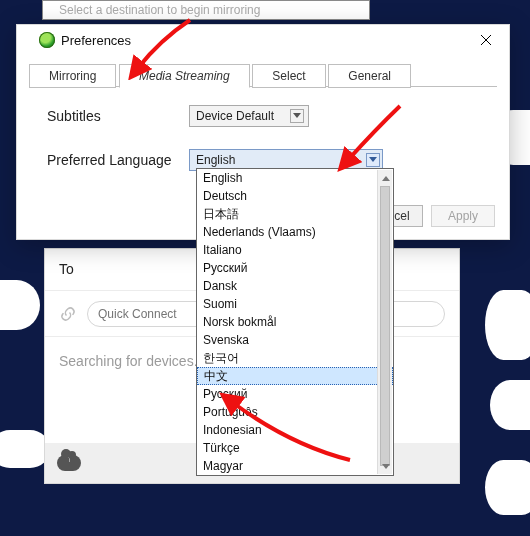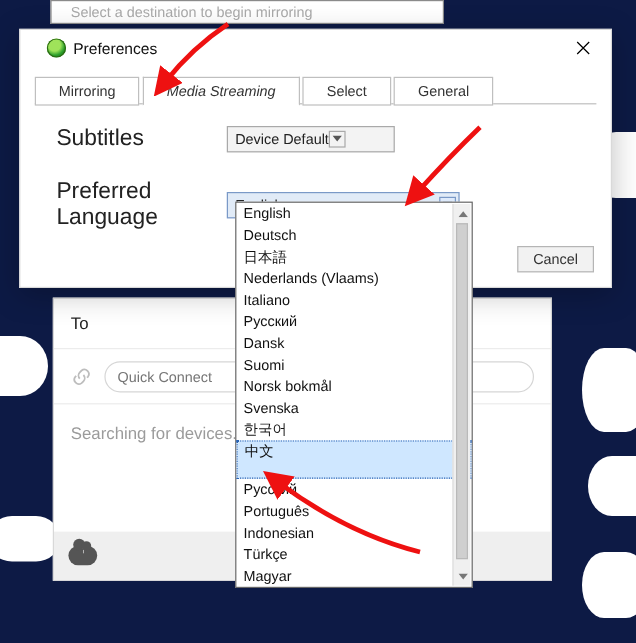--- a/index.html
+++ b/index.html
@@ -61,25 +61,25 @@
     background: #fff; color: #333;
     position: relative; top: 1px; margin-right: -1px;
   }
   .tab.active {
     background: #fff; border-bottom: 1px solid #fff; font-style: italic;
   }
   .form {
     padding: 18px 22px 0 30px;
   }
   .row { display: flex; align-items: center; margin-bottom: 22px; }
-  .row .lbl { width: 142px; color: #222; font-size: 19px; }
+  .row .lbl { width: 142px; color: #222; font-size: 14px; }
   .select-closed {
     border: 1px solid #a9a9a9; background: #f3f3f3; height: 22px;
-    display: flex; align-items: center; 
-    padding: 0 4px 0 6px; font-size: 12px; color: #222; width: 140px;
+    display: flex; align-items: center; justify-content: space-between;
+    padding: 0 4px 0 6px; font-size: 12px; color: #222; width: 120px;
   }
   .select-lang {
     border: 1px solid #7a99c7; background: #e1ebf7; height: 22px;
     display: flex; align-items: center; justify-content: space-between;
     padding: 0 2px 0 6px; font-size: 12px; color: #222; width: 194px;
   }
   .dd-arrow{width:14px;height:14px;display:flex;align-items:center;justify-content:center;background:#f3f3f3;border:1px solid #a9a9a9;}
   .select-lang .dd-arrow{background:#deeafb;border-color:#7a99c7;}
   .dlg-btns {
     position: absolute; right: 14px; bottom: 12px;
@@ -102,21 +102,21 @@
   .ddlist .scroll {
     max-height: 368px; overflow: hidden;
   }
   .ddlist .opt {
     padding: 1px 6px; height: 18px; line-height: 16px;
     color: #111; white-space: nowrap;
   }
   .ddlist .opt.sel {
     background: #cfe7ff;
     border: 1px dotted #2a63b3;
-    height: 32px; line-height: 14px;
+    height: 18px; line-height: 14px;
   }
   .ddlist .sbar {
     position: absolute; top: 1px; right: 1px; width: 15px; bottom: 1px;
     background: #f0f0f0; border-left: 1px solid #dcdcdc;
   }
   .ddlist .sbar .up, .ddlist .sbar .dn{
     width:15px;height:15px;display:flex;align-items:center;justify-content:center;color:#666;
   }
   .ddlist .sbar .dn{position:absolute;bottom:0;}
   .ddlist .sbar .thumb{
@@ -230,20 +230,21 @@
           <svg width="8" height="6" viewBox="0 0 8 6">
               <path d="M0 0 L4 5 L8 0" fill="#335b99"></path>
             </svg>
         </span>
       </div>
     </div>
   </div>
 
   <div class="dlg-btns">
     <button class="dlg-btn">Cancel</button>
+    <button class="dlg-btn disabled">Apply</button>
   </div>
 </div>
 
 <div class="ddlist">
   <div class="scroll" id="opts">
       <div class="opt">English</div>
       <div class="opt">Deutsch</div>
       <div class="opt">日本語</div>
       <div class="opt">Nederlands (Vlaams)</div>
       <div class="opt">Italiano</div>

